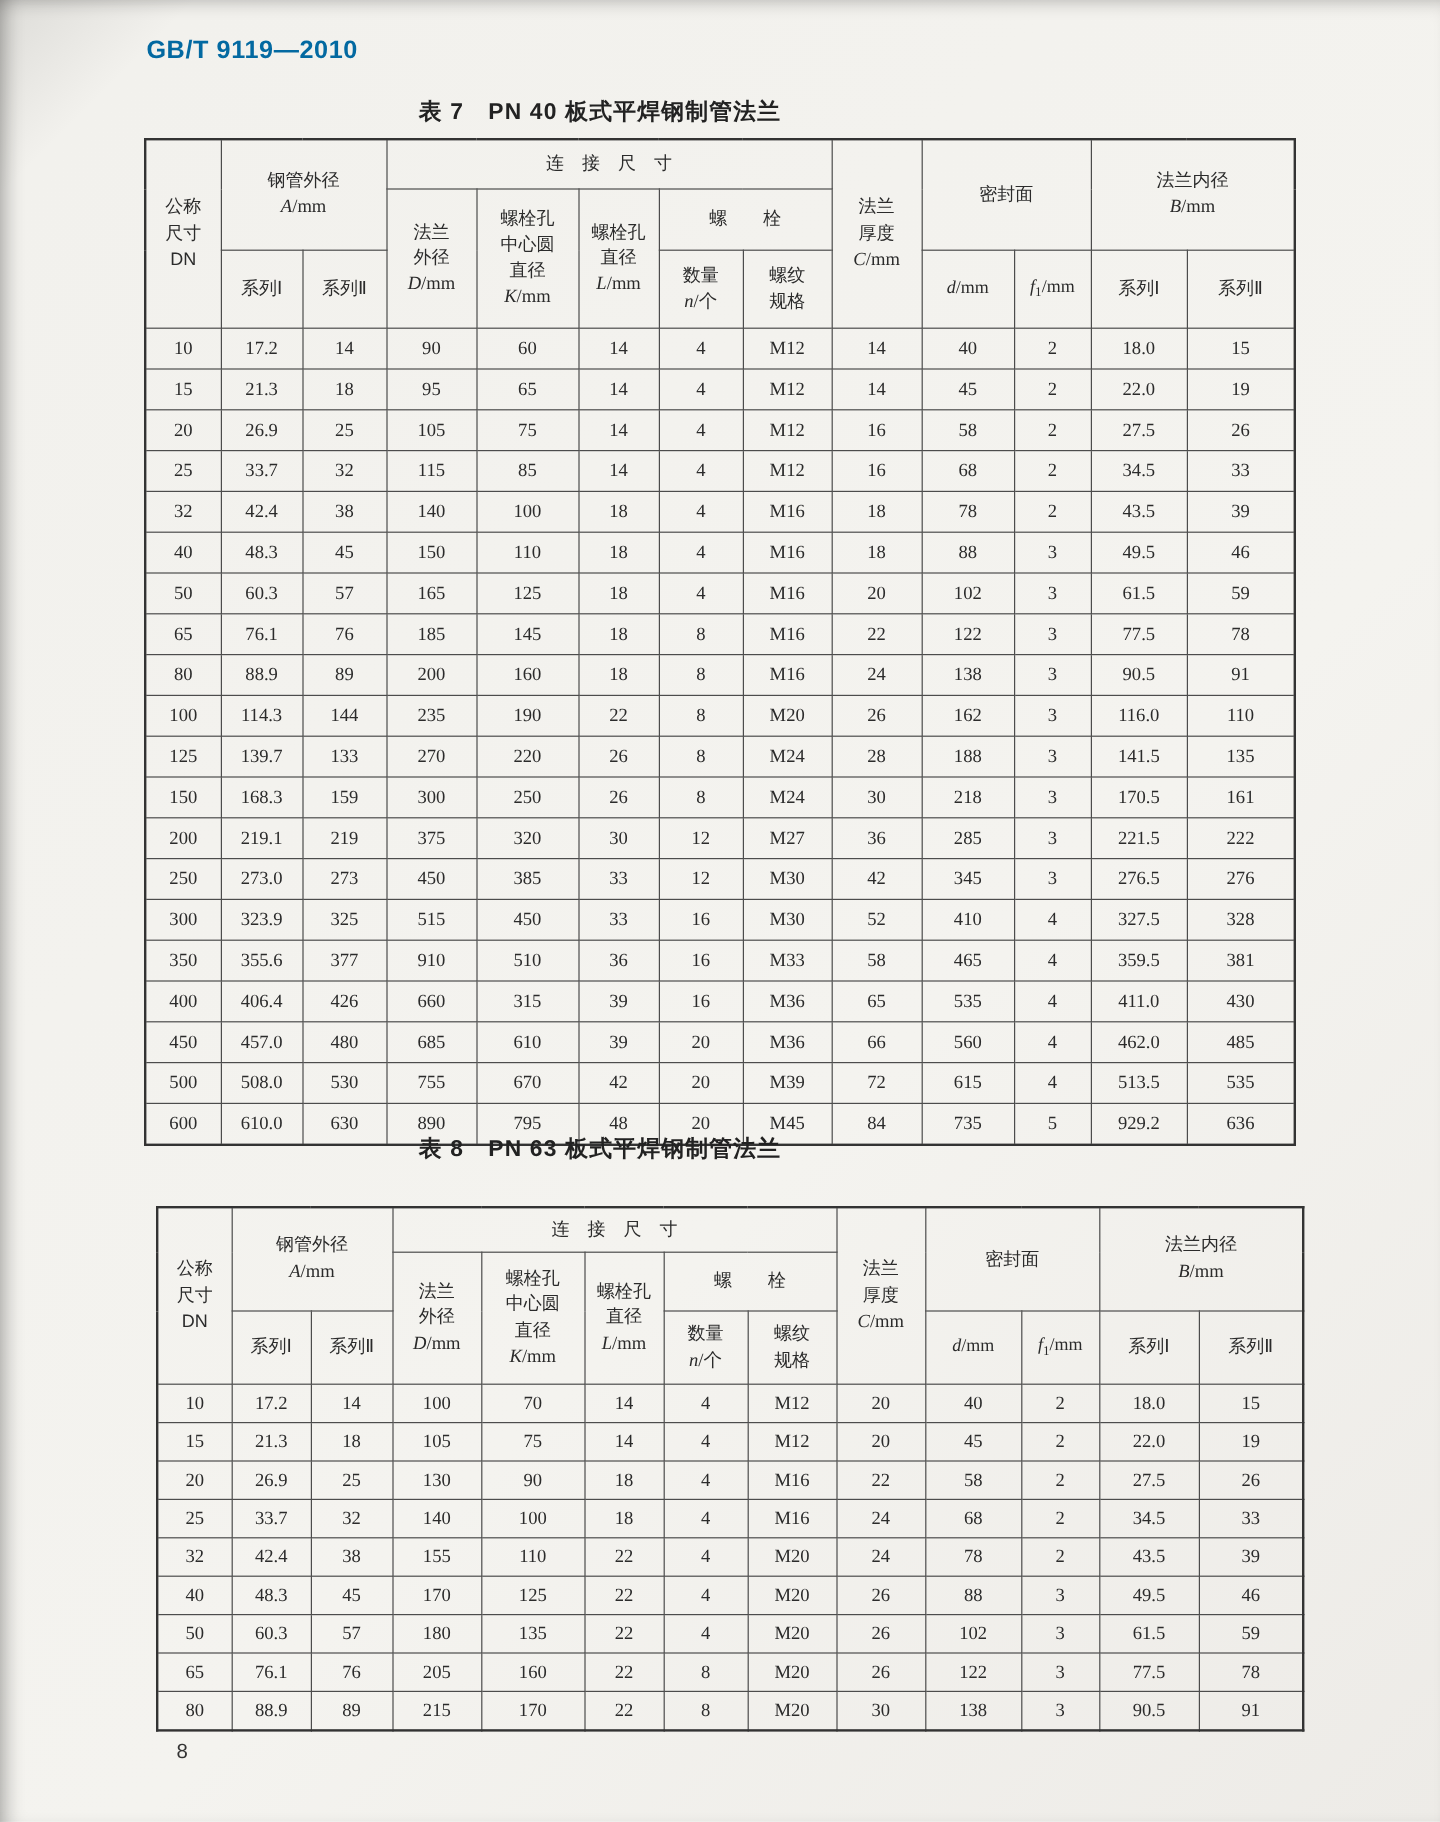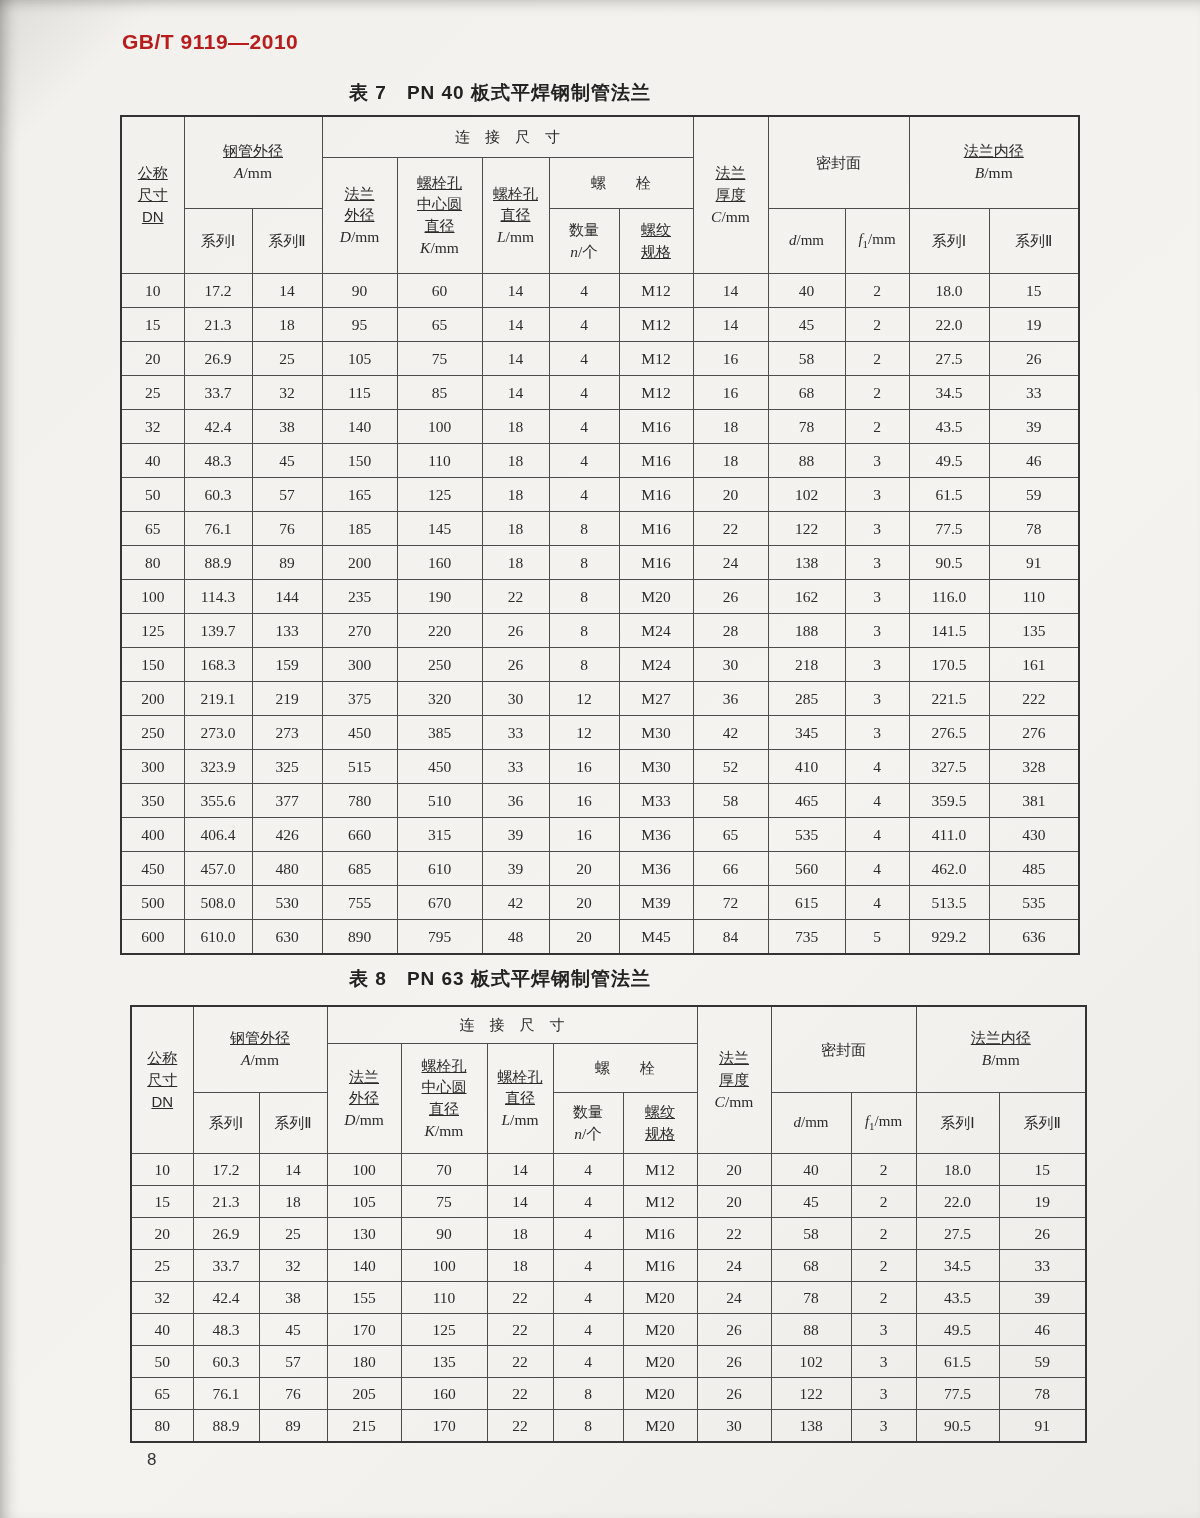--- a/index.html
+++ b/index.html
@@ -4,28 +4,28 @@
 <style>
   html,body{margin:0;padding:0;}
   body{
     width:1200px;height:1518px;position:relative;
     background:linear-gradient(135deg,#dddcd8 0%,#f2f1ed 6%,#f4f3ef 60%,#edebe7 100%);
     box-shadow:inset 14px 0 16px -10px rgba(0,0,0,.30), inset 0 12px 14px -9px rgba(0,0,0,.18);
     font-family:"Liberation Sans",sans-serif;color:#2b2b2b;overflow:hidden;
   }
   .doc-number{
     position:absolute;left:122px;top:30px;font-size:21px;font-weight:bold;
-    letter-spacing:.5px;color:#b91c1c;
+    letter-spacing:.5px;color:#0369a1;
   }
   .table-title{
     position:absolute;left:0;width:1000px;text-align:center;
     font-size:19px;font-weight:bold;color:#222;letter-spacing:1px;
   }
   .title-7{top:80px;}
-  .title-8{top:966px;}
+  .title-8{top:944px;}
   .page-number{position:absolute;left:147px;top:1450px;font-size:17px;color:#333;}
 
   table.spec{
     position:absolute;border-collapse:collapse;table-layout:fixed;
     background:transparent;
   }
   table.spec, table.spec th, table.spec td{border:1px solid #4c4c4c;}
   table.spec{border:2px solid #333;}
   .t7{left:120px;top:115px;width:958px;}
   .t8{left:130px;top:1005px;width:955px;}
@@ -40,21 +40,21 @@
   }
   .t7 tbody td{height:33px;}
   .t8 tbody td{height:31px;}
   .t7 thead tr:nth-child(1) th{height:38px;}
   .t7 thead tr:nth-child(2) th{height:48px;}
   .t7 thead tr:nth-child(3) th{height:62px;}
   .t8 thead tr:nth-child(1) th{height:34px;}
   .t8 thead tr:nth-child(2) th{height:46px;}
   .t8 thead tr:nth-child(3) th{height:58px;}
 
-  .ml{white-space:pre-line;text-decoration:underline;}
+  .ml{white-space:pre-line;}
   .varline{font-family:"Liberation Serif",serif;font-size:15.5px;text-align:center;}
   .varline i{font-style:italic;}
   .varline sub{font-size:11px;}
 </style>
 </head>
 <body>
 
 <div class="doc-number">GB/T 9119—2010</div>
 
 <div class="table-title title-7">表 7　PN 40 板式平焊钢制管法兰</div>
@@ -353,21 +353,21 @@
         <td>52</td>
         <td>410</td>
         <td>4</td>
         <td>327.5</td>
         <td>328</td>
       </tr>
       <tr>
         <td>350</td>
         <td>355.6</td>
         <td>377</td>
-        <td>780</td>
+        <td>910</td>
         <td>510</td>
         <td>36</td>
         <td>16</td>
         <td>M33</td>
         <td>58</td>
         <td>465</td>
         <td>4</td>
         <td>359.5</td>
         <td>381</td>
       </tr>

